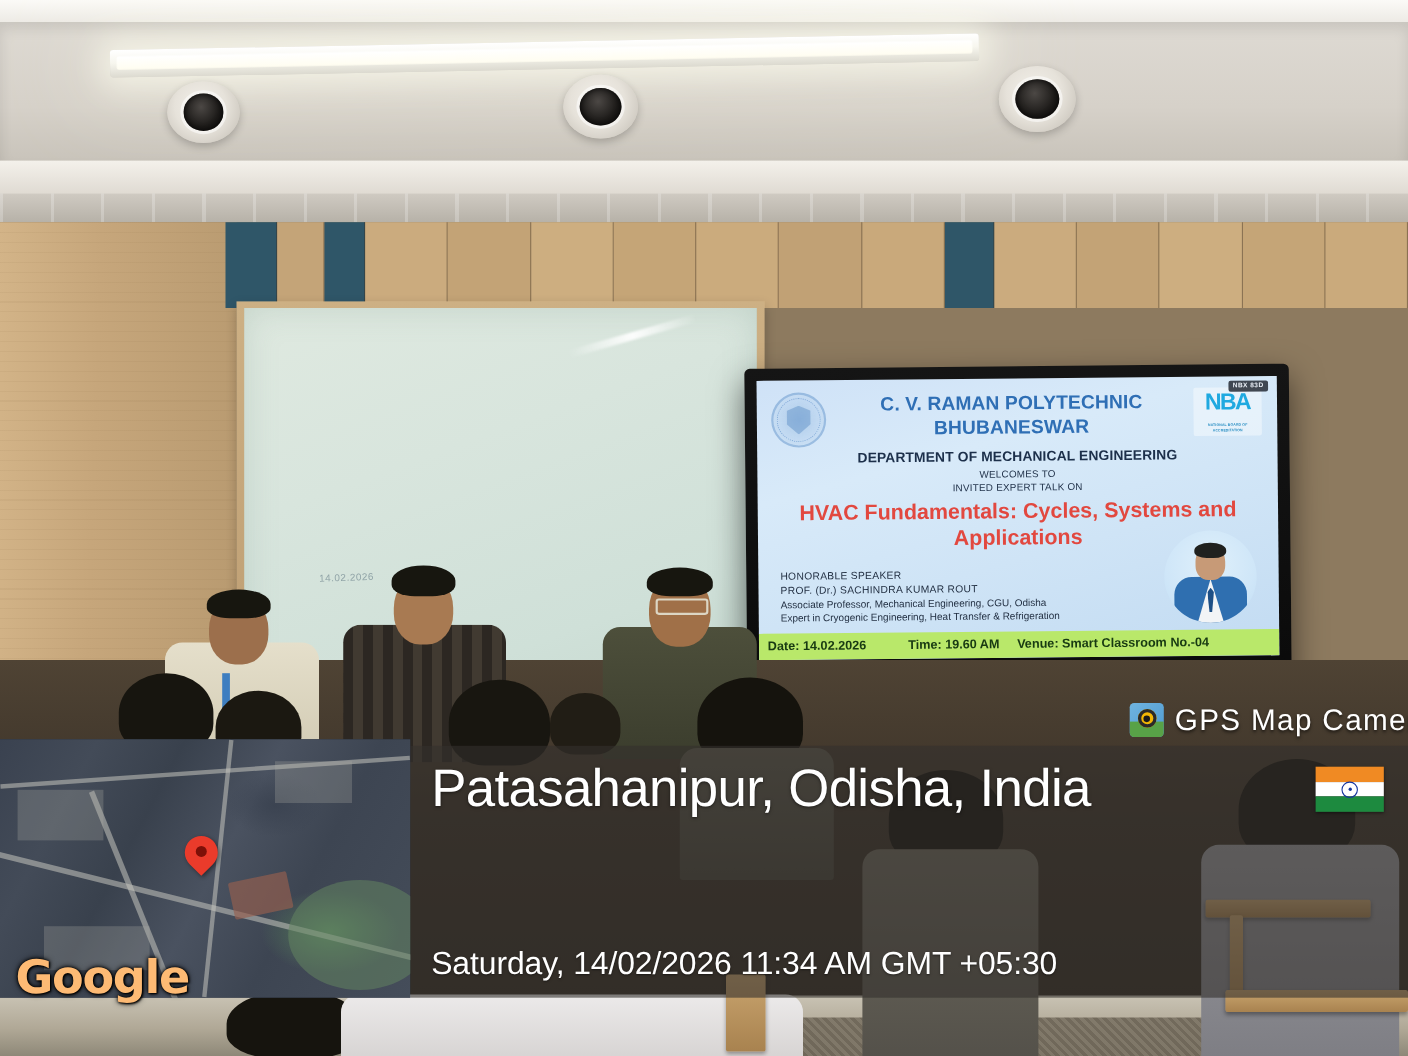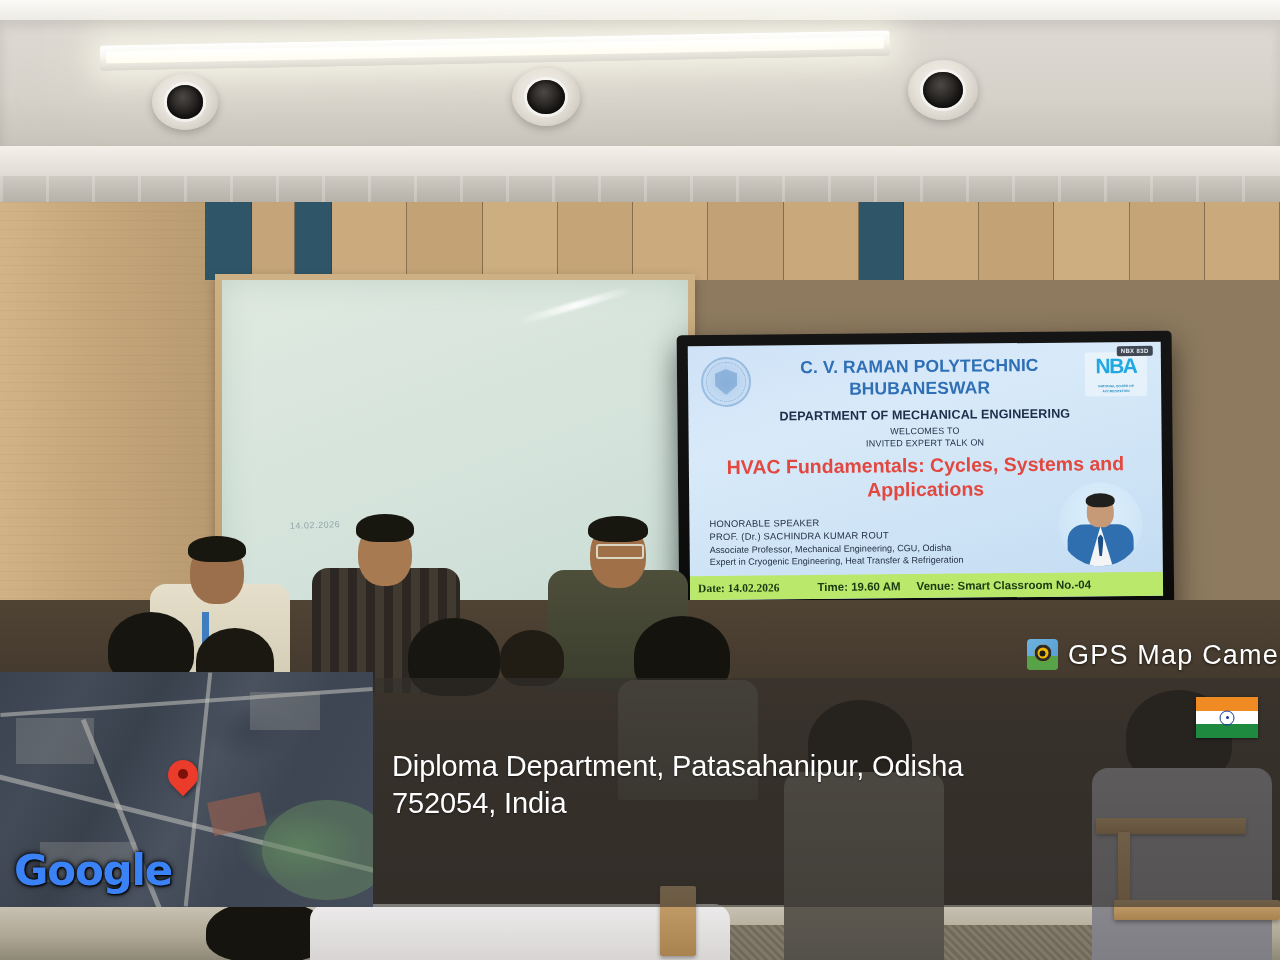--- a/index.html
+++ b/index.html
@@ -121,21 +121,21 @@
     width:29px;height:14px;border-radius:50% 50% 40% 40%;background:#20211f;}
   .ph-body{position:absolute;left:50%;bottom:0;transform:translateX(-50%);
     width:66px;height:42px;border-radius:16px 16px 0 0;background:#2f6fb0;}
   .ph-shirt{position:absolute;left:50%;bottom:0;transform:translateX(-50%);
     width:24px;height:40px;background:#f2f4f6;clip-path:polygon(50% 0,100% 100%,0 100%);}
   .ph-tie{position:absolute;left:50%;bottom:10px;transform:translateX(-50%);
     width:6px;height:22px;background:#1d4f86;clip-path:polygon(50% 0,100% 18%,70% 100%,30% 100%,0 18%);}
   .sl-bar{position:absolute;left:0;right:0;bottom:0;height:24px;background:#b9e86a;
     display:flex;align-items:center;}
   .sl-bar span{font-size:11.5px;font-weight:600;color:#183a12;white-space:nowrap;}
-  .sl-bar .b1{margin-left:8px;font-family:Liberation Serif, serif;}
+  .sl-bar .b1{margin-left:8px;}
   .sl-bar .b2{margin-left:38px;}
   .sl-bar .b3{margin-left:16px;}
 
   
   .floorzone{position:absolute;left:0;top:600px;width:1280px;height:360px;
     background:linear-gradient(180deg,#4f4334 0%,#3b3228 40%,#2e281f 100%);}
   .floor{position:absolute;left:0;top:905px;width:1280px;height:55px;
     background:linear-gradient(180deg,#c9c3b4 0%,#b0a896 55%,#8e8878 100%);}
   .carpet{position:absolute;left:455px;top:925px;width:700px;height:35px;
     background:repeating-linear-gradient(45deg,#7d7566 0 3px,#6c6456 3px 6px);opacity:.92;}
@@ -159,21 +159,21 @@
   .map-road{position:absolute;background:rgba(196,196,190,.55);}
   .map-blk{position:absolute;background:rgba(172,172,166,.28);}
   .map-green{position:absolute;border-radius:50%;background:rgba(98,132,96,.55);}
   .map-bld{position:absolute;background:rgba(150,96,78,.65);border-radius:2px;}
   .pin{position:absolute;left:168px;top:760px;width:30px;height:30px;z-index:6;}
   .pin::before{content:"";position:absolute;left:0;top:0;width:30px;height:30px;
     background:#ea3b2b;border-radius:50% 50% 50% 0;transform:rotate(-45deg);
     box-shadow:0 2px 4px rgba(0,0,0,.45);}
   .pin::after{content:"";position:absolute;left:10px;top:9px;width:10px;height:10px;
     background:#7d1008;border-radius:50%;}
-  .gmark{position:absolute;left:14px;top:846px;font-size:42px;font-weight:700;color:#3b82f6;
+  .gmark{position:absolute;left:14px;top:864px;font-size:42px;font-weight:700;color:#fdba74;
     letter-spacing:-1.2px;z-index:7;
     text-shadow:0 0 3px #000,0 0 6px rgba(0,0,0,.85),1px 1px 2px #000;
     font-family:"DejaVu Sans",sans-serif;}
   .ov-l1{position:absolute;left:392px;top:690px;font-size:48px;font-weight:400;color:#fff;
     letter-spacing:-.6px;text-shadow:0 1px 3px rgba(0,0,0,.55);white-space:nowrap;z-index:7;}
   .ov-flag{position:absolute;left:1196px;top:697px;width:62px;height:41px;z-index:7;
     box-shadow:0 1px 3px rgba(0,0,0,.5);}
   .fs{position:absolute;left:0;width:100%;height:33.34%;}
   .f1{top:0;background:#f08a23;}
   .f2{top:33.33%;background:#fff;}
@@ -394,22 +394,22 @@
     <div class="map-road" style="left:0;top:28px;width:373px;height:4px;transform:rotate(-4deg);"></div>
     <div class="map-blk" style="left:16px;top:46px;width:78px;height:46px;"></div>
     <div class="map-blk" style="left:250px;top:20px;width:70px;height:38px;"></div>
     <div class="map-blk" style="left:40px;top:170px;width:96px;height:40px;"></div>
     <div class="map-bld" style="left:210px;top:125px;width:54px;height:34px;transform:rotate(-12deg);"></div>
     <div class="map-green" style="left:262px;top:128px;width:130px;height:100px;"></div>
   </div>
   <div class="pin"></div>
   <div class="gmark">Google</div>
 
+  <div class="ov-l1">Patasahanipur, Odisha, India</div>
   <div class="ov-flag">
     <div class="fs f1"></div>
       <div class="fs f2"></div>
       <div class="fs f3"></div>
     <div class="chakra"></div>
   </div>
-  <div class="ov-l2">Diploma Department, Patasahanipur, Odisha</div>
-  <div class="ov-l3">752054, India</div>
+  <div class="ov-l5">Saturday, 14/02/2026 11:34 AM GMT +05:30</div>
 
 </div>
 
 </body></html>

